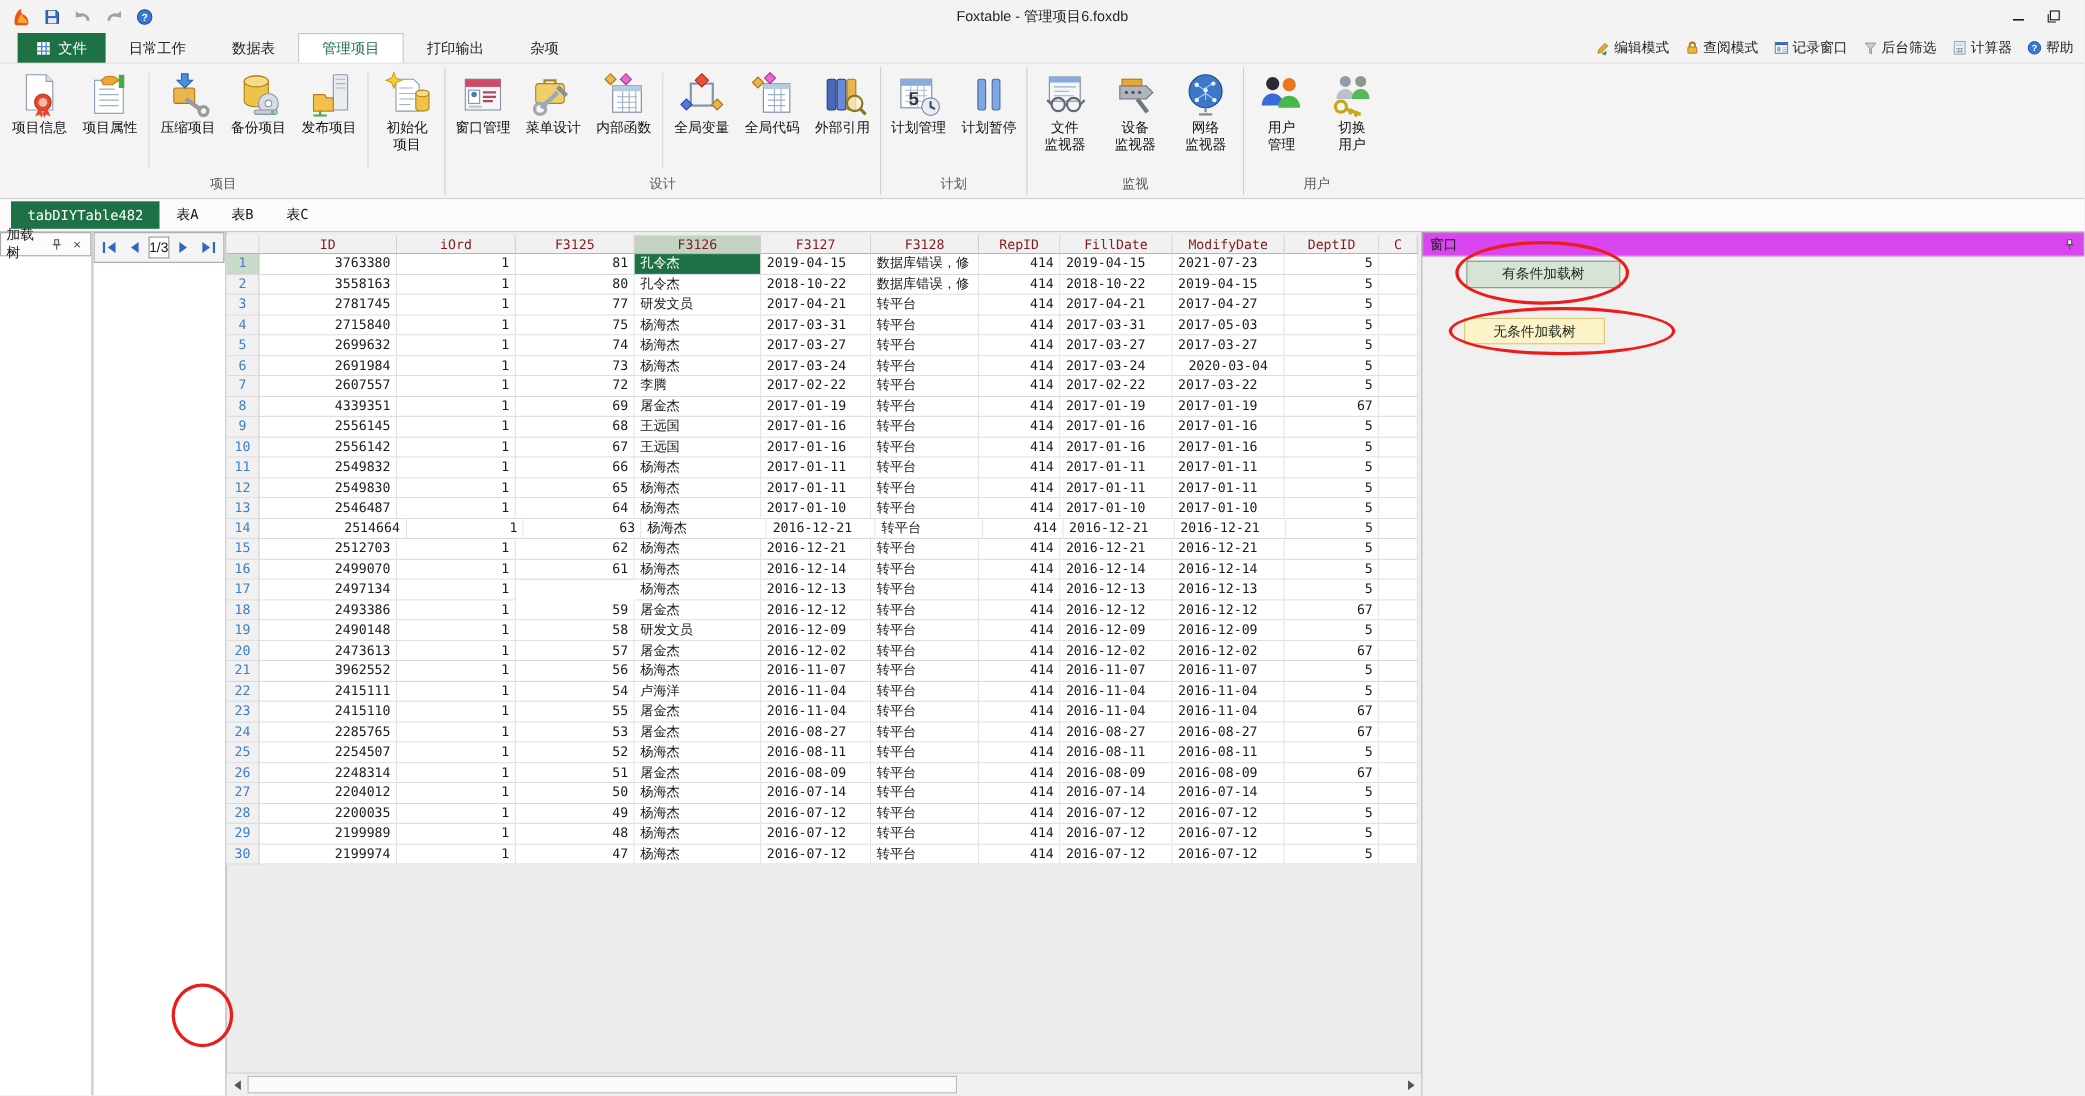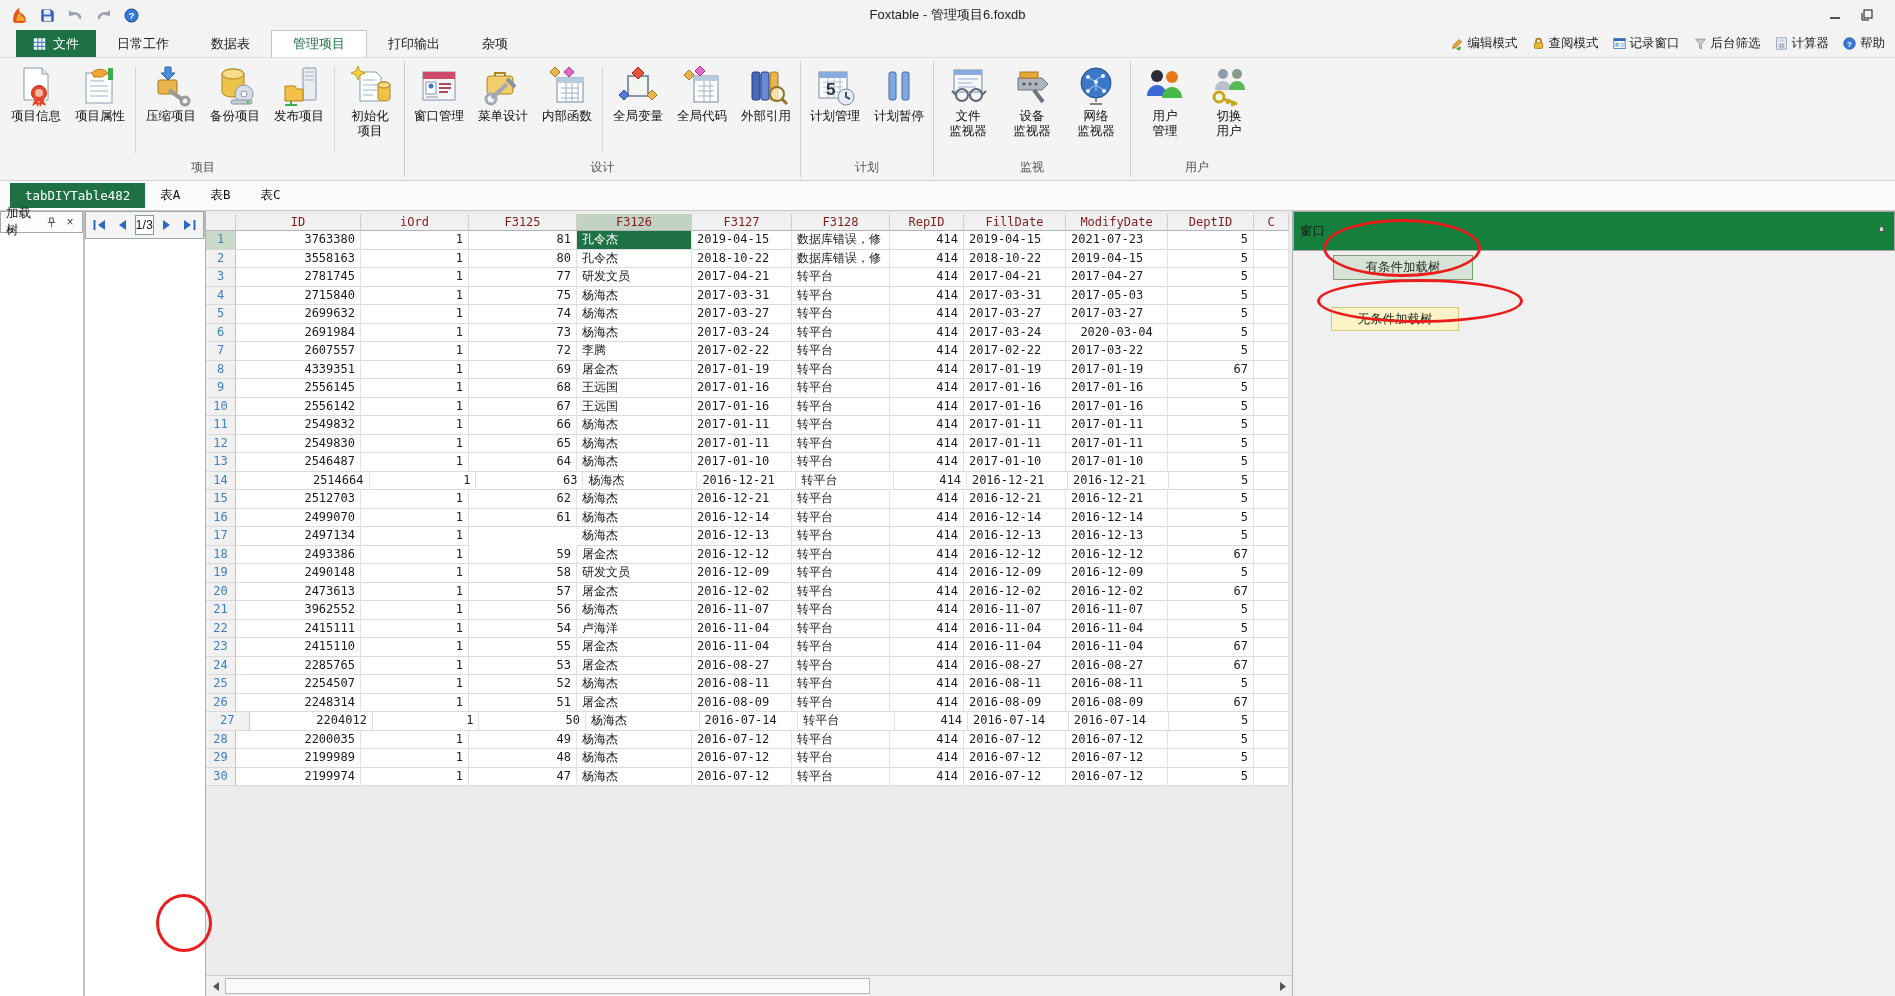--- a/index.html
+++ b/index.html
@@ -71,21 +71,21 @@
   .gcell.rownum { background:#f1f1f1; color:#3f7fc1; text-align:center; border-right:1px solid #c4c4c4; }
   .gcell.rownum.selrow { background:#c9dac9; }
   .gcell.selcell { background:#1e7145; color:#fff; }
   .hscroll { position:absolute; left:0; right:0; bottom:0; height:21px; background:#f0f0f0; border-top:1px solid #cfcfcf; }
   .hs-btn { position:absolute; top:1px; bottom:1px; width:17px; display:flex; align-items:center; justify-content:center; }
   .hs-left { left:1px; } .hs-right { right:1px; }
   .hs-thumb { position:absolute; left:19px; top:2px; bottom:2px; width:645px; background:#fafafa; border:1px solid #b8b8b8; }
 
   
   .right-panel { width:603px; display:flex; flex-direction:column; background:#f0f0f0; border-left:1px solid #a8b0b8; }
-  .rp-header { height:40px; background:#15803d; border:1px solid #a8a8a8; display:flex; align-items:center; padding:0 6px; }
+  .rp-header { height:22px; background:#d946ef; border:1px solid #a8a8a8; display:flex; align-items:center; padding:0 6px; }
   .rp-title { flex:1; font-size:12.5px; }
   .rp-body { flex:1; position:relative; }
   .fox-btn { position:absolute; display:flex; align-items:center; justify-content:center; font-size:12.5px; color:#1a2a1a; }
   .btn-green { left:40px; top:4px; width:140px; height:25px; background:#d7e3d7; border:1px solid #7e9e7e; }
   .btn-yellow { left:38px; top:56px; width:128px; height:24px; background:#fdf3c8; border:1px solid #d8c878; }
 
   
   .red-ellipse { position:absolute; border:3px solid #ea1c1c; border-radius:50%; pointer-events:none; z-index:50; }
   .e1 { left:1323px; top:219px; width:158px; height:58px; }
   .e2 { left:1317px; top:279px; width:206px; height:44px; }
@@ -910,21 +910,21 @@
           <div class="gcell" style="width: 115px; text-align: left;">屠金杰</div>
           <div class="gcell" style="width: 100px; text-align: left;">2016-08-09</div>
           <div class="gcell" style="width: 98px; text-align: left;">转平台</div>
           <div class="gcell" style="width: 74px; text-align: right;">414</div>
           <div class="gcell" style="width: 102px; text-align: left;">2016-08-09</div>
           <div class="gcell" style="width: 102px; text-align: left;">2016-08-09</div>
           <div class="gcell" style="width: 86px; text-align: right;">67</div>
           <div class="gcell" style="width: 35px; text-align: center;"></div>
         </div>
         <div class="grow">
-          <div class="gcell rownum" style="width: 44px;">27</div>
+          <div class="gcell rownum" style="width: 30px;">27</div>
           <div class="gcell" style="width: 125px; text-align: right;">2204012</div>
           <div class="gcell" style="width: 108px; text-align: right;">1</div>
           <div class="gcell" style="width: 108px; text-align: right;">50</div>
           <div class="gcell" style="width: 115px; text-align: left;">杨海杰</div>
           <div class="gcell" style="width: 100px; text-align: left;">2016-07-14</div>
           <div class="gcell" style="width: 98px; text-align: left;">转平台</div>
           <div class="gcell" style="width: 74px; text-align: right;">414</div>
           <div class="gcell" style="width: 102px; text-align: left;">2016-07-14</div>
           <div class="gcell" style="width: 102px; text-align: left;">2016-07-14</div>
           <div class="gcell" style="width: 86px; text-align: right;">5</div>

